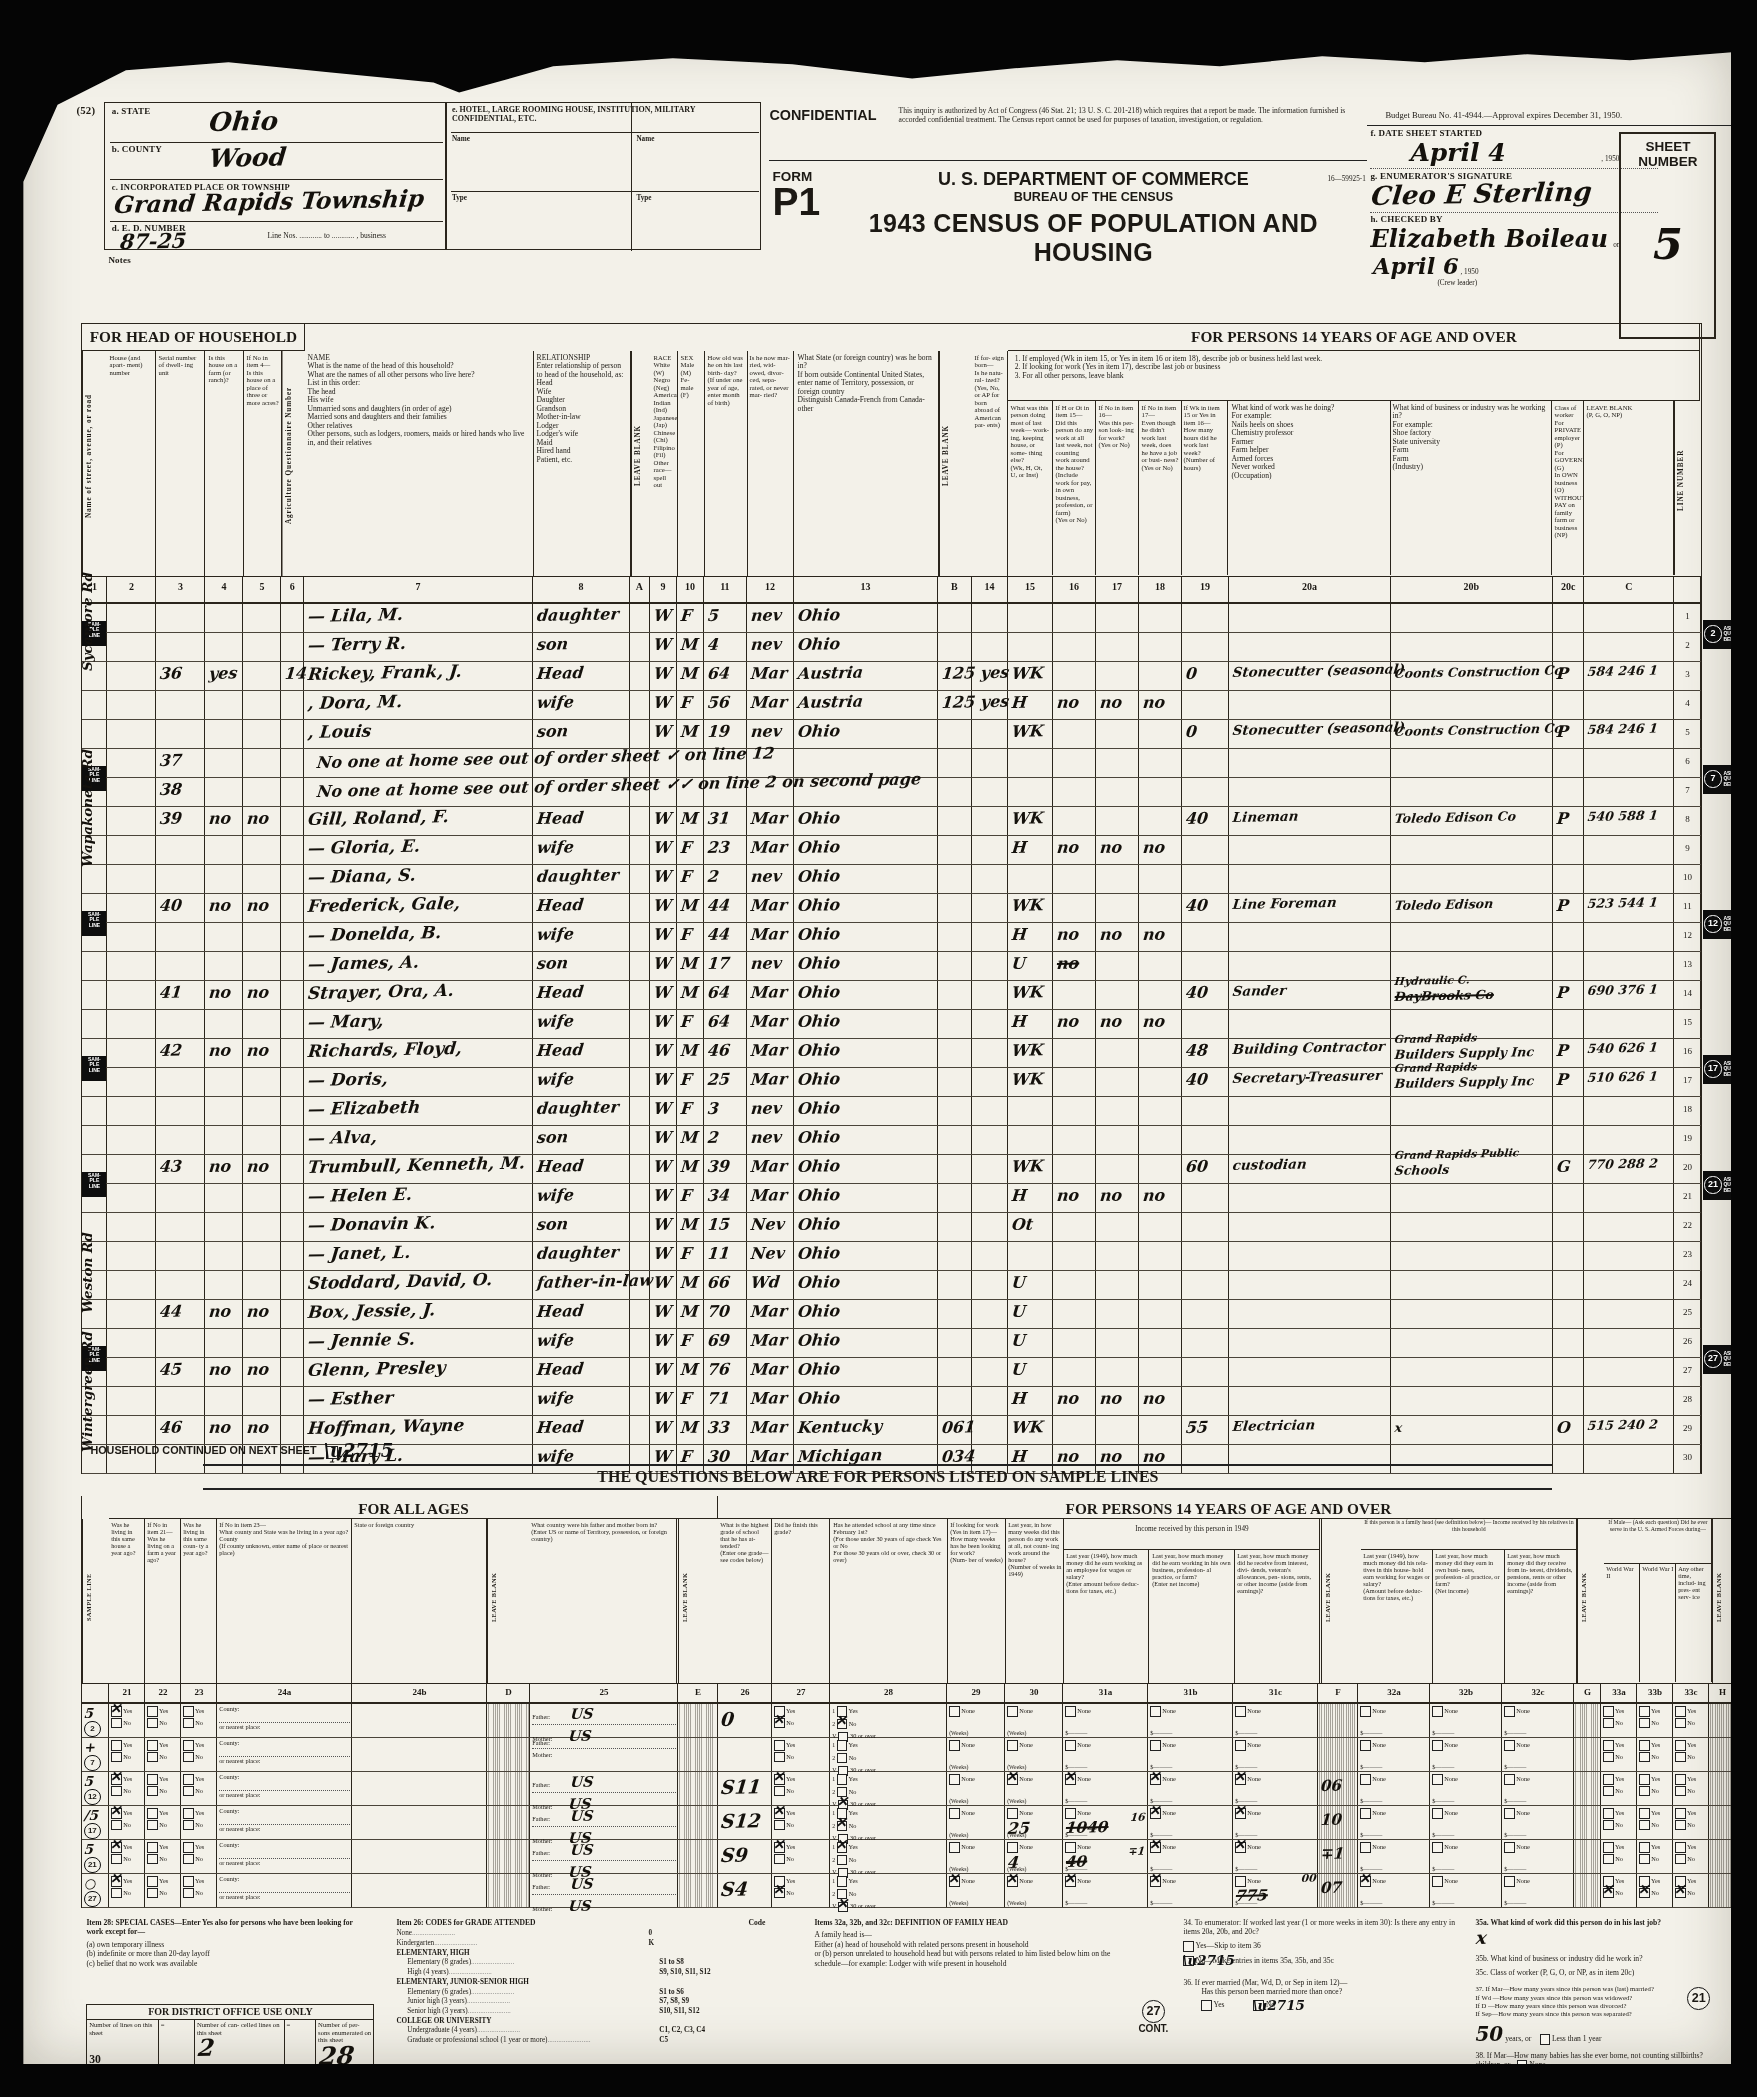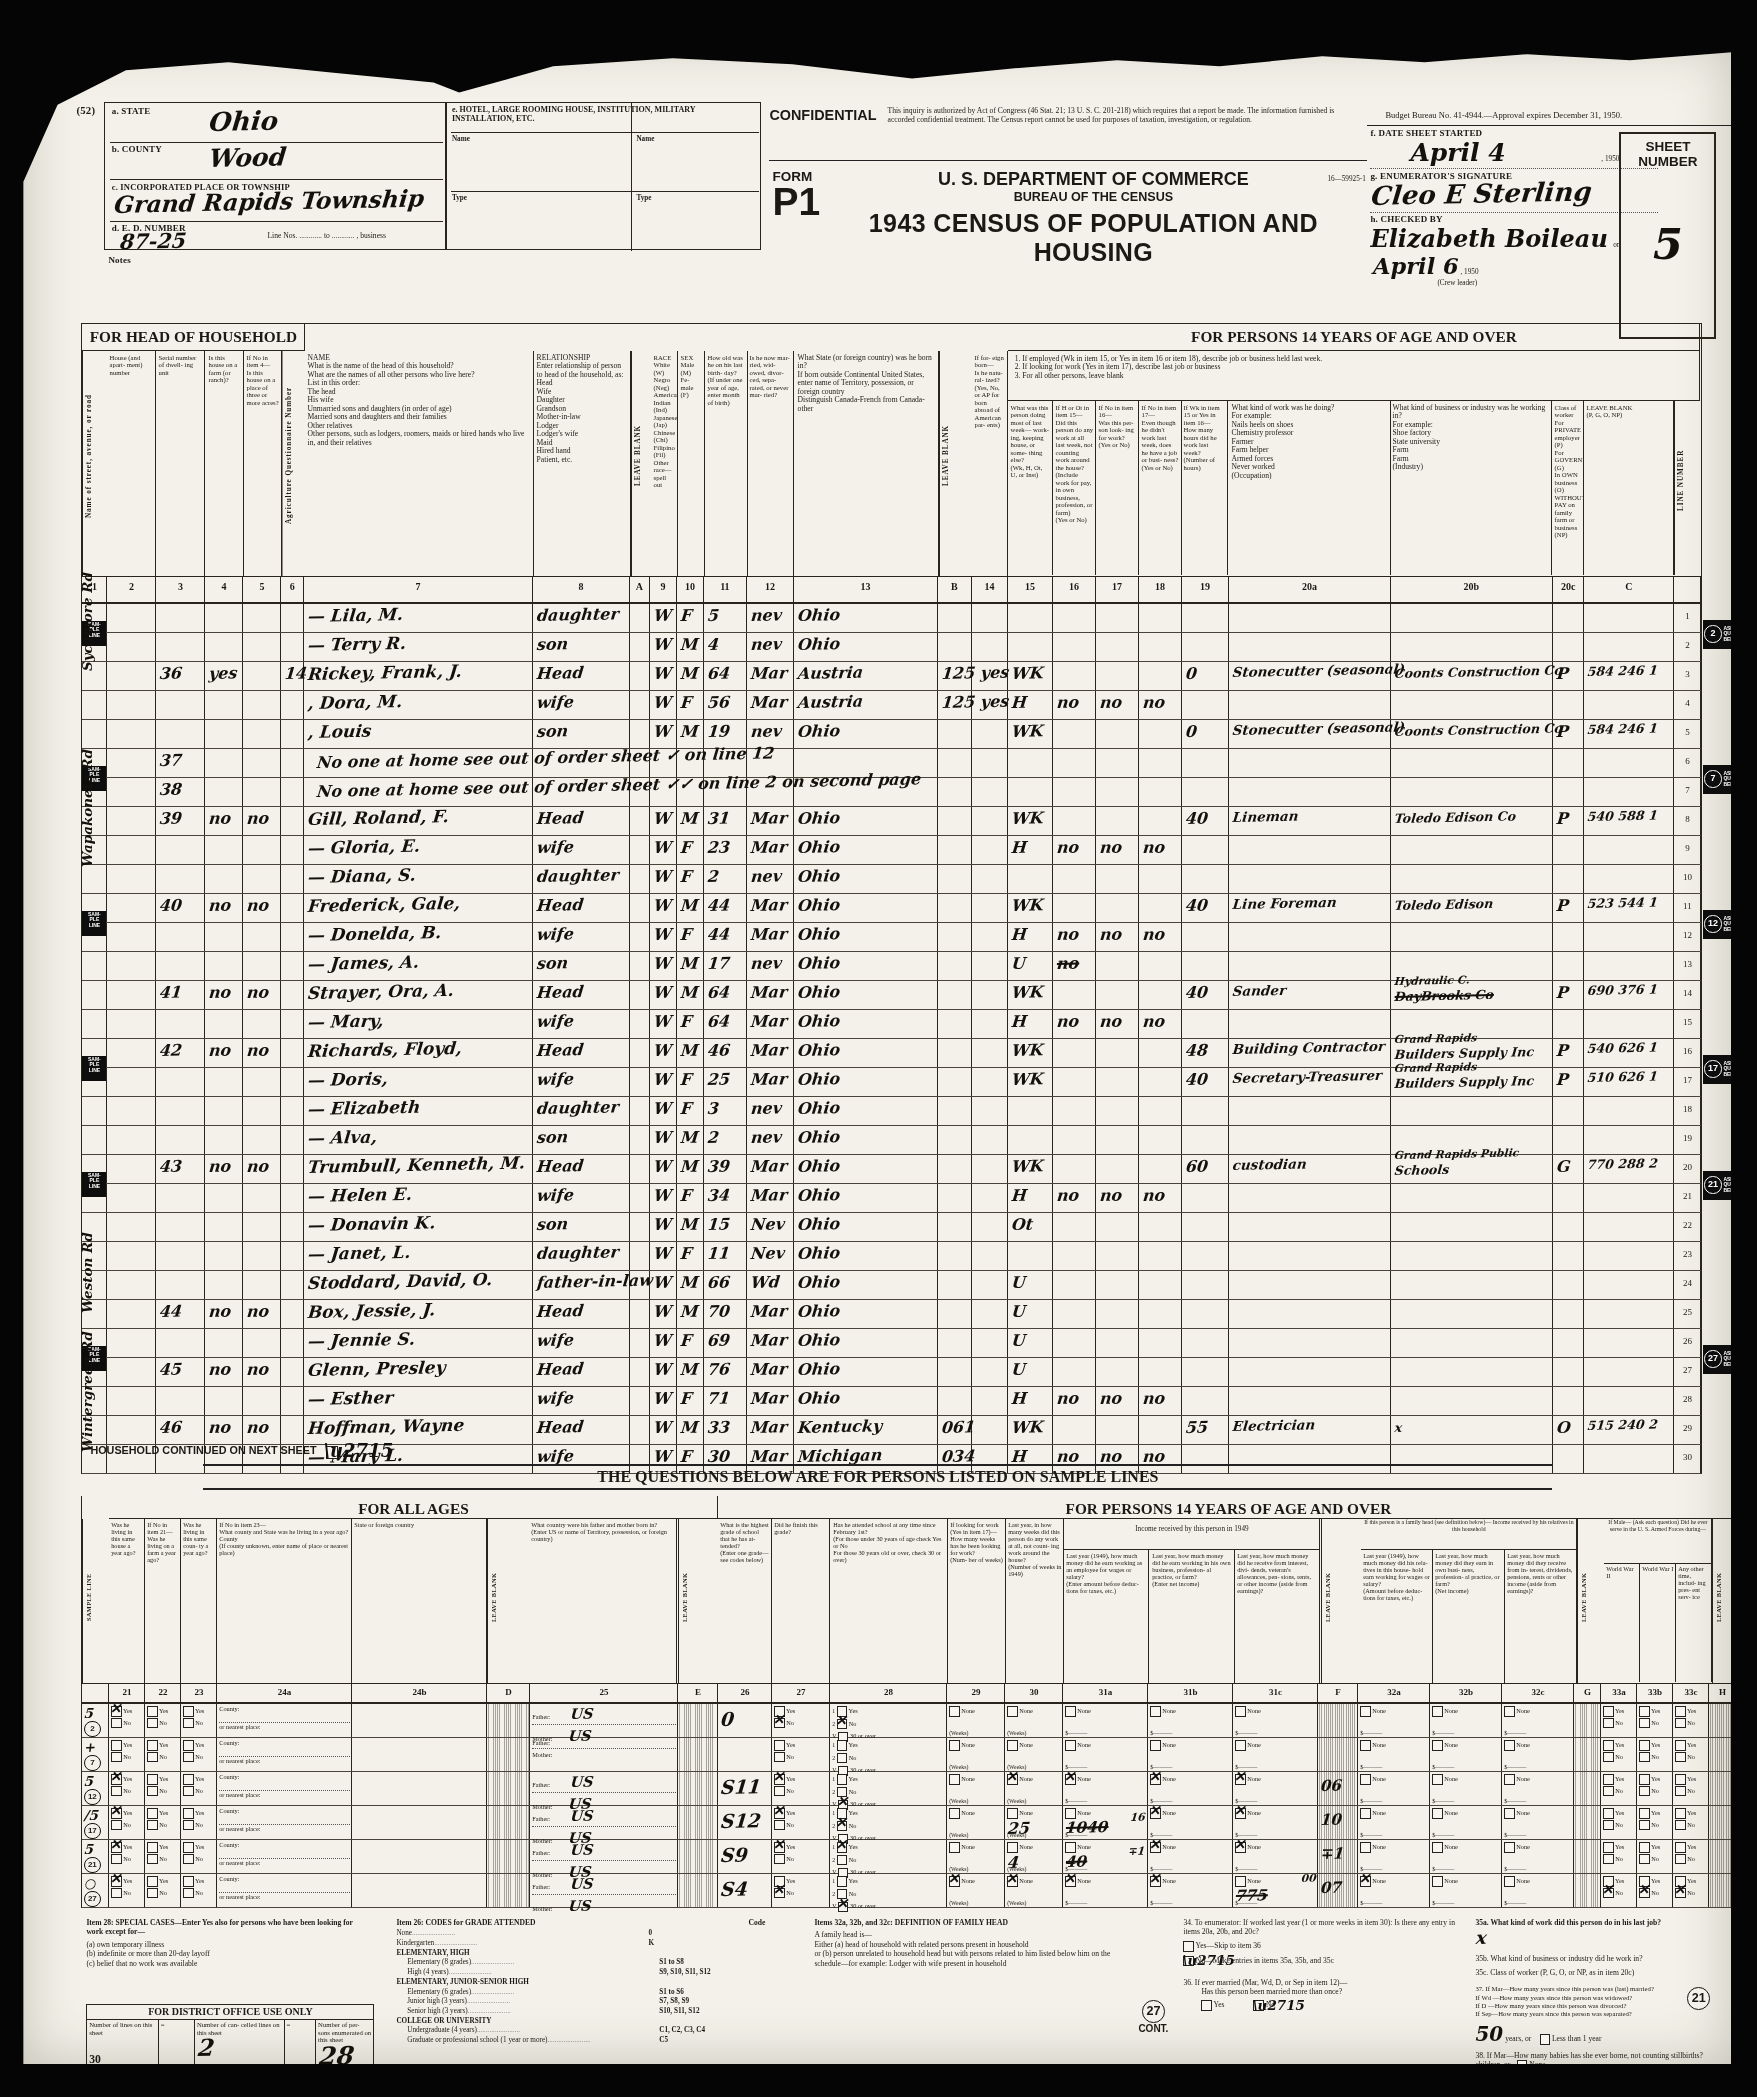--- a/index.html
+++ b/index.html
@@ -61,32 +61,32 @@
     <div class="lbl abs" style="left:6.3px;top:79px;font-size:8.5px;">c. INCORPORATED PLACE OR TOWNSHIP</div>
     <div class="hw abs" style="left:8px;top:88px;font-size:23.4px;">Grand Rapids Township</div>
     <div class="abs" style="left:4.5px;top:118px;width:333px;border-top:1.3px solid #2a251c;"></div>
     <div class="lbl abs" style="left:6.3px;top:120px;">d. E. D. NUMBER</div>
     <div class="hw abs" style="left:13.5px;top:127px;font-size:20.7px;">87-25</div>
     <div class="tiny abs" style="left:162px;top:129px;font-size:7.6px;">Line Nos. ............ to ............ , business</div>
   </div>
   <div class="lbl abs" style="left:85px;top:215px;">Notes</div>
 
   <div class="abs box" style="left:423px;top:62px;width:315px;height:148px;border-width:1.8px;">
-    <div class="tiny abs b" style="left:4.5px;top:2.7px;font-size:8px;width:297px;">e. HOTEL, LARGE ROOMING HOUSE, INSTITUTION, MILITARY INSTALLATION, ETC.</div>
+    <div class="tiny abs b" style="left:4.5px;top:2.7px;font-size:8px;width:297px;">e. HOTEL, LARGE ROOMING HOUSE, INSTITUTION, MILITARY CONFIDENTIAL, ETC.</div>
     <div class="abs" style="left:3.6px;top:29px;width:308px;border-top:1.3px solid #2a251c;"></div>
     <div class="tiny abs b" style="left:4.5px;top:31.5px;">Name</div>
     <div class="abs" style="left:3.6px;top:88px;width:308px;border-top:1.3px solid #2a251c;"></div>
     <div class="tiny abs b" style="left:4.5px;top:91px;">Type</div>
     <div class="abs" style="left:184px;top:0;height:148px;border-left:1.3px solid #2a251c;"></div>
     <div class="tiny abs b" style="left:189px;top:31.5px;">Name</div>
     <div class="tiny abs b" style="left:189px;top:91px;">Type</div>
   </div>
 
   <div class="abs" style="left:746px;top:67px;width:593px;">
-    <span class="b sans" style="font-size:14.4px;float:left;margin-right:11px;">CONFIDENTIAL</span>
+    <span class="b sans" style="font-size:14.4px;float:left;margin-right:22px;">CONFIDENTIAL</span>
     <span class="tiny" style="font-size:7.6px;display:block;">This inquiry is authorized by Act of Congress (46 Stat. 21; 13 U. S. C. 201-218) which requires that a report be made. The information furnished is accorded confidential treatment.  The Census report cannot be used for purposes of taxation, investigation, or regulation.</span>
   </div>
   <div class="abs" style="left:746px;top:120px;width:598px;border-top:1.8px solid #222;"></div>
 
   <div class="abs" style="left:749px;top:129px;">
     <div class="b sans" style="font-size:13.5px;">FORM</div>
     <div class="b sans" style="font-size:39px;line-height:.9;">P1</div>
   </div>
   <div class="abs" style="left:845px;top:129px;width:450px;text-align:center;">
     <div class="b sans" style="font-size:18px;">U. S. DEPARTMENT OF COMMERCE</div>

